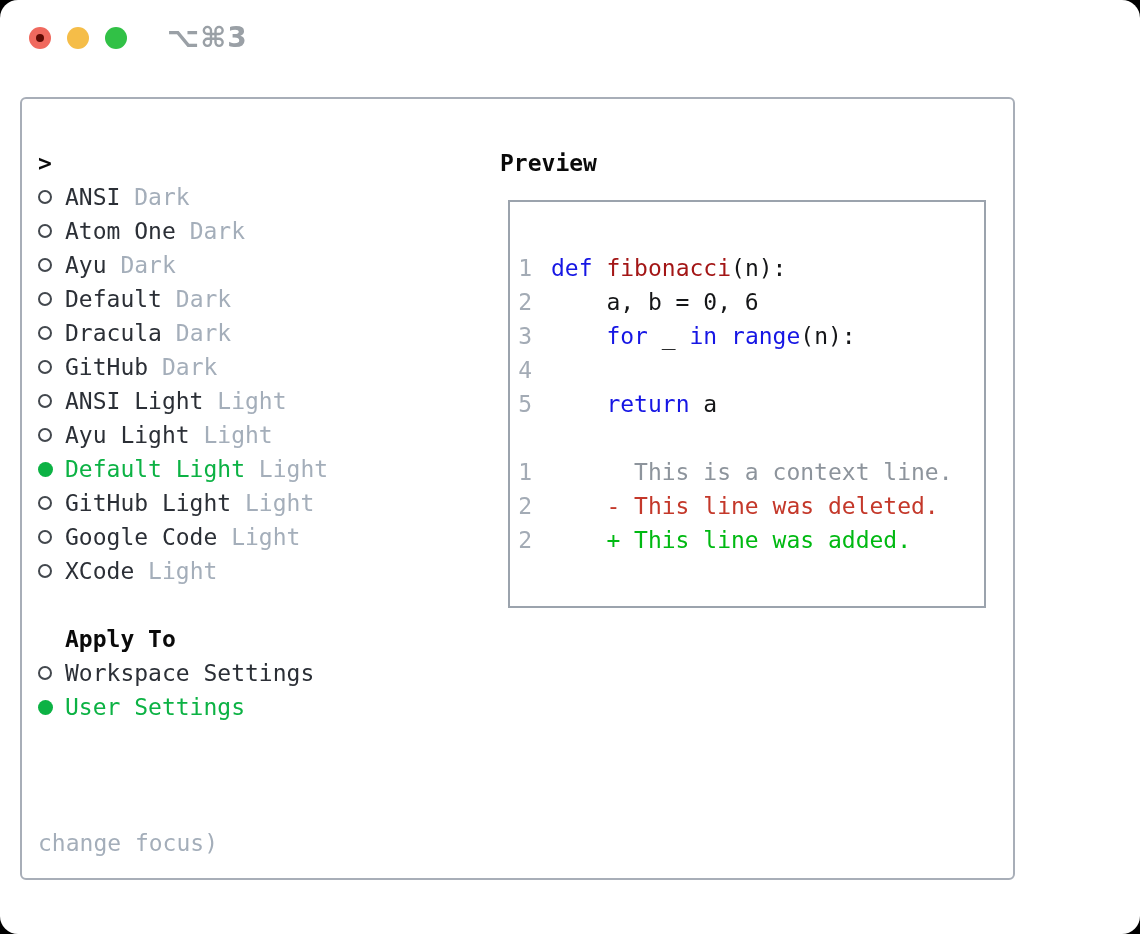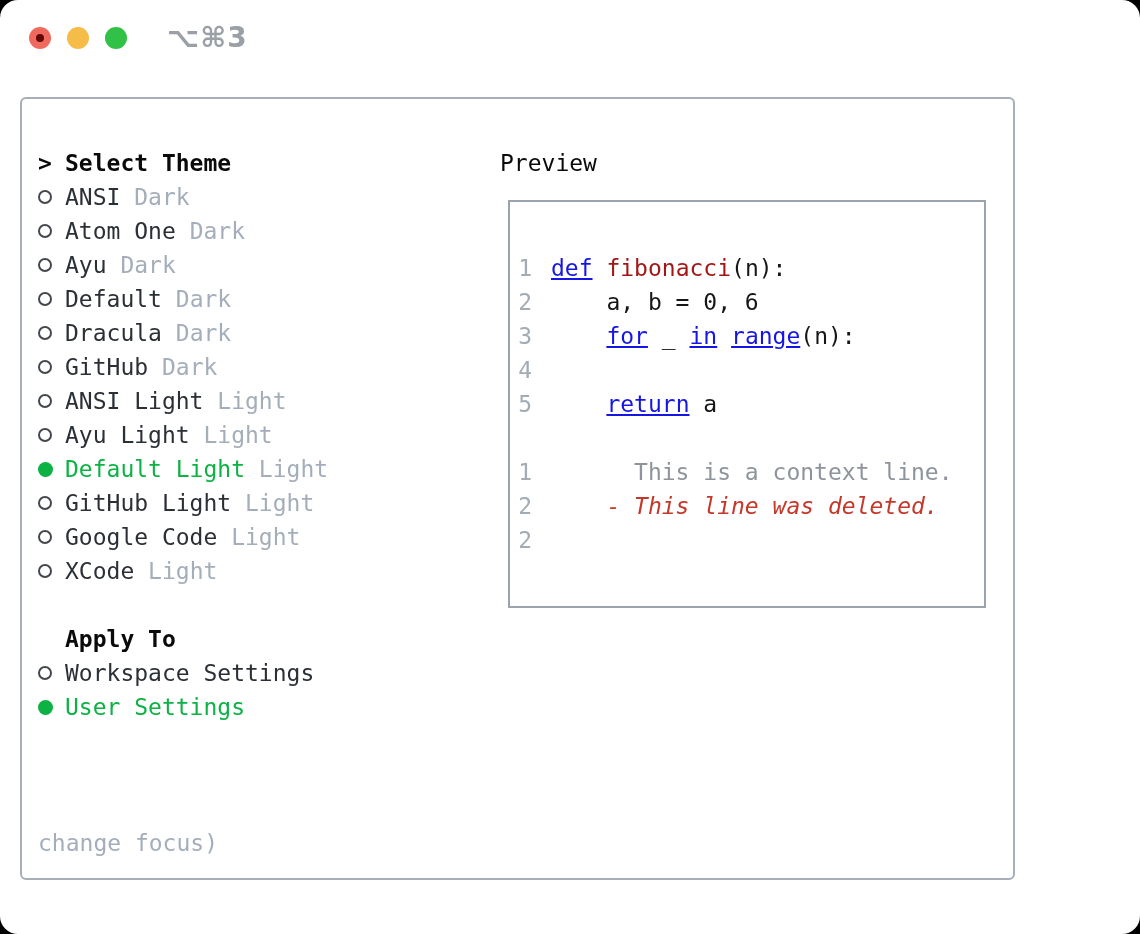--- a/index.html
+++ b/index.html
@@ -28,31 +28,31 @@
   .circle.sel{width:15px;height:15px;border:none;background:var(--select_green);}
   .hdr{font-weight:bold;color:var(--heading_black);}
   .prefix{font-weight:bold;color:var(--heading_black);font-size:23px;}
   .tname{}
   .tname.sel{color:var(--select_green);text-align:right;}
   .tvariant{color:var(--muted_gray);white-space:pre;}
   .spacer{height:34px;}
   .hint{color:var(--muted_gray);font-size:23px;line-height:34px;white-space:pre;}
   
   .pv-header{position:absolute;left:478px;top:47px;height:34px;display:flex;align-items:center;
-    font-size:23px;font-weight:normal;color:var(--heading_black);}
+    font-size:23px;font-weight:bold;color:var(--heading_black);}
   .pv-box{position:absolute;left:486px;top:101px;width:478px;height:408px;box-sizing:border-box;
     border:2px solid var(--box_border);padding:49px 0 0 8px;overflow:hidden;}
   .cline{display:flex;height:34px;align-items:center;font-size:23px;white-space:pre;}
   .lnum{width:14px;flex:none;text-align:right;color:var(--line_number_gray);}
   .lcontent{margin-left:19px;white-space:pre;color:var(--code_text);}
-  .seg-kw{color:var(--keyword_blue);text-decoration:underline;}
+  .seg-kw{color:var(--keyword_blue);}
   .seg-fn{color:var(--function_red);}
   .seg-pl{color:var(--code_text);}
   .seg-ctx{color:var(--context_gray);}
-  .seg-del{color:var(--deleted_red);font-style:italic;}
+  .seg-del{color:var(--deleted_red);}
   .seg-add{color:var(--added_green);}
 </style>
 </head>
 <body>
 
 <div class="window">
 
   <div class="titlebar">
     <span class="tl red">
         <span class="dot"></span>
@@ -60,21 +60,20 @@
     <span class="tl yellow"></span>
     <span class="tl green"></span>
     <span class="wtitle">⌥⌘3</span>
   </div>
 
   <div class="panel">
 
     <div class="left-col">
       <div class="row hdr">
         <span class="icon-cell prefix">&gt;</span>
-        <span>Select Theme</span>
       </div>
 
       <div id="theme-list">
           <div class="row"><span class="icon-cell"><span class="circle"></span></span><span class="tname">ANSI</span><span class="tvariant"> Dark</span></div>
           <div class="row"><span class="icon-cell"><span class="circle"></span></span><span class="tname">Atom One</span><span class="tvariant"> Dark</span></div>
           <div class="row"><span class="icon-cell"><span class="circle"></span></span><span class="tname">Ayu</span><span class="tvariant"> Dark</span></div>
           <div class="row"><span class="icon-cell"><span class="circle"></span></span><span class="tname">Default</span><span class="tvariant"> Dark</span></div>
           <div class="row"><span class="icon-cell"><span class="circle"></span></span><span class="tname">Dracula</span><span class="tvariant"> Dark</span></div>
           <div class="row"><span class="icon-cell"><span class="circle"></span></span><span class="tname">GitHub</span><span class="tvariant"> Dark</span></div>
           <div class="row"><span class="icon-cell"><span class="circle"></span></span><span class="tname">ANSI Light</span><span class="tvariant"> Light</span></div>
@@ -109,18 +108,18 @@
     <div class="pv-box">
       <div id="code">
           <div class="cline"><span class="lnum">1</span><span class="lcontent"><span class="seg-kw">def</span><span class="seg-pl"> </span><span class="seg-fn">fibonacci</span><span class="seg-pl">(n):</span></span></div>
           <div class="cline"><span class="lnum">2</span><span class="lcontent"><span class="seg-pl">    a, b = 0, 6</span></span></div>
           <div class="cline"><span class="lnum">3</span><span class="lcontent"><span class="seg-pl">    </span><span class="seg-kw">for</span><span class="seg-pl"> _ </span><span class="seg-kw">in</span><span class="seg-pl"> </span><span class="seg-kw">range</span><span class="seg-pl">(n):</span></span></div>
           <div class="cline"><span class="lnum">4</span></div>
           <div class="cline"><span class="lnum">5</span><span class="lcontent"><span class="seg-pl">    </span><span class="seg-kw">return</span><span class="seg-pl"> a</span></span></div>
           <div class="cline"><span class="lnum"></span><span class="lcontent"></span></div>
           <div class="cline"><span class="lnum">1</span><span class="lcontent"><span class="seg-ctx">      This is a context line.</span></span></div>
           <div class="cline"><span class="lnum">2</span><span class="lcontent"><span class="seg-del">    - This line was deleted.</span></span></div>
-          <div class="cline"><span class="lnum">2</span></div>
+          <div class="cline"><span class="lnum">2</span><span class="lcontent"><span class="seg-add">    + This line was added.</span></span></div>
         </div>
     </div>
 
   </div>
 </div>
 
 </body></html>

